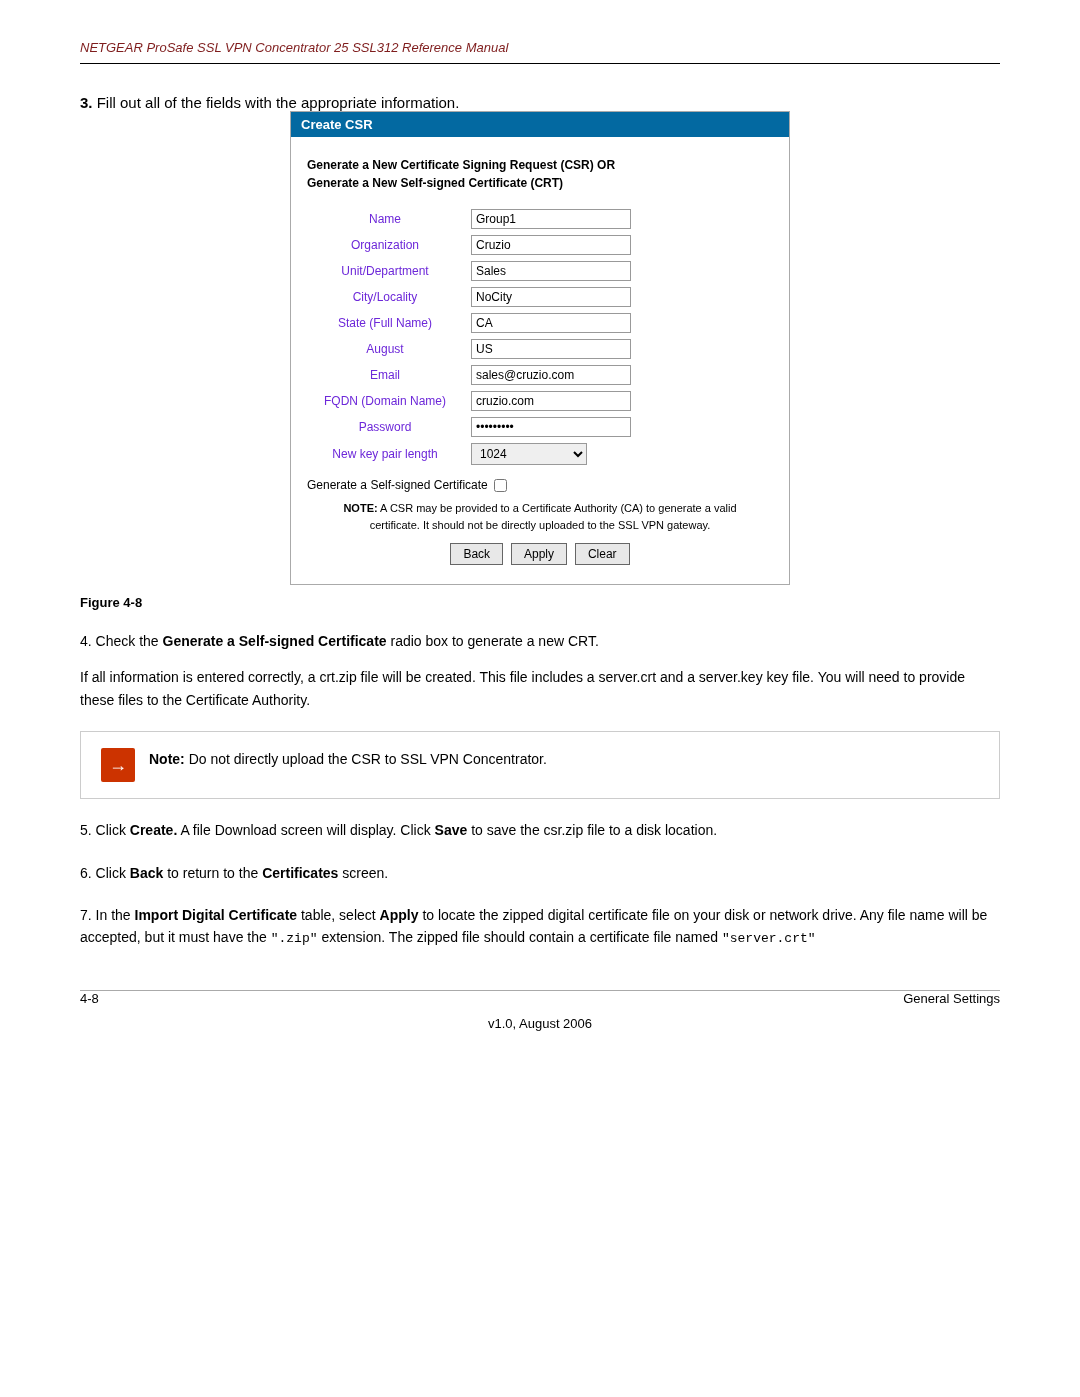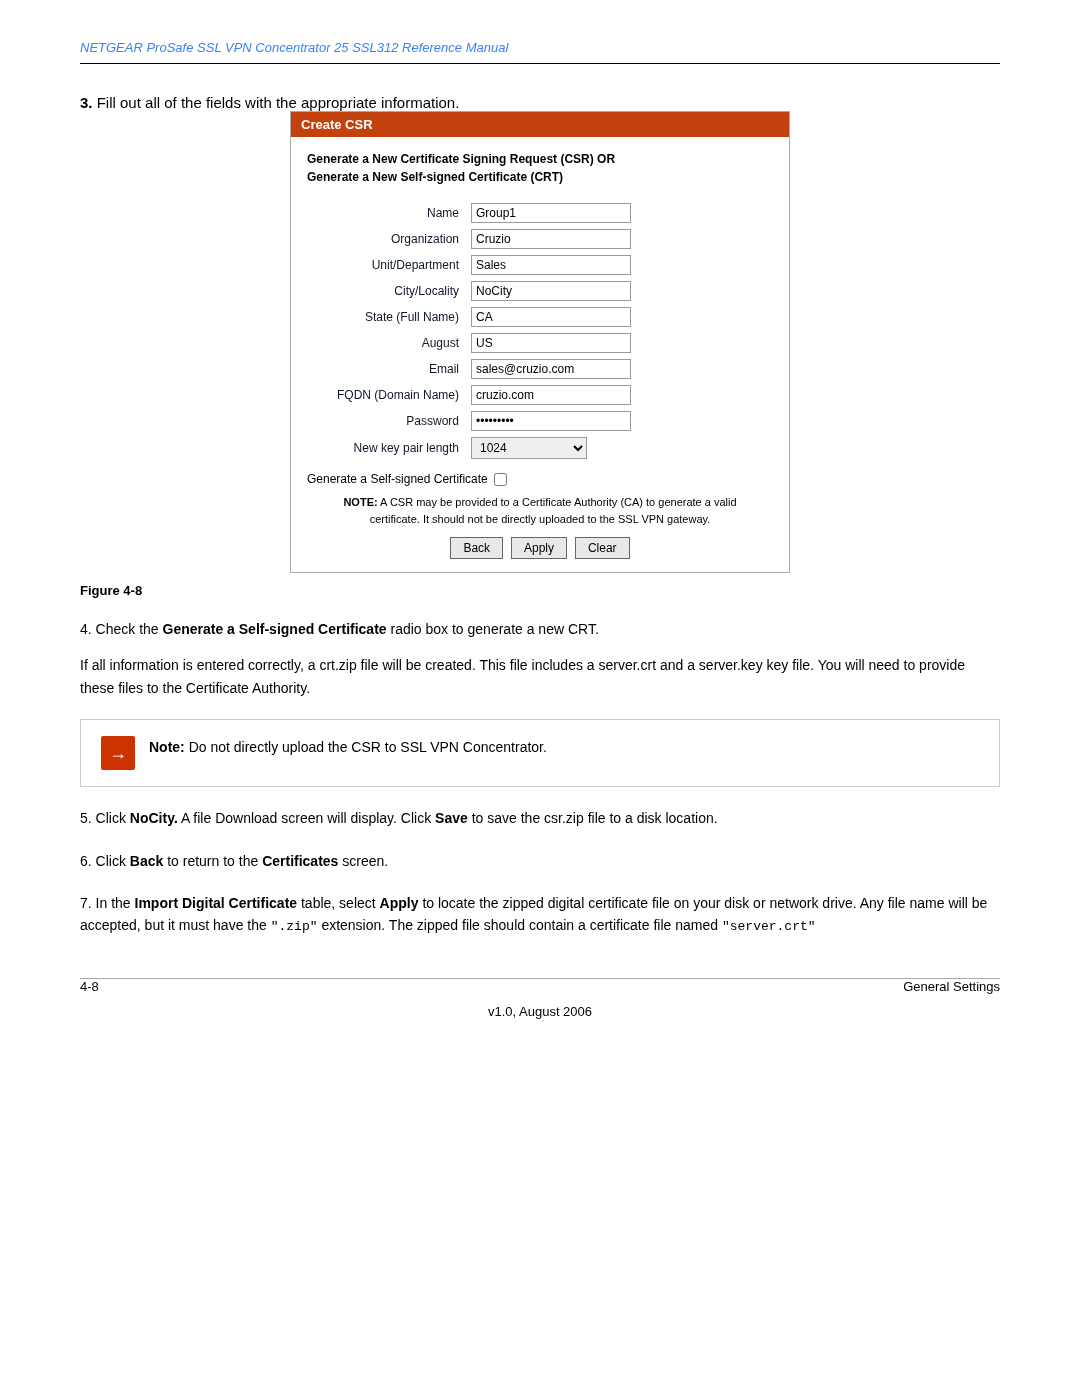--- a/index.html
+++ b/index.html
@@ -9,21 +9,21 @@
       background: #ffffff;
       color: #000000;
       width: 1080px;
       min-height: 1397px;
       padding: 40px 80px;
     }
 
     .page-header {
       font-style: italic;
       font-size: 13px;
-      color: #3b82f6;
+      color: #7f1d1d;
       padding-bottom: 8px;
       border-bottom: 1px solid #000;
       margin-bottom: 30px;
     }
 
     .step-block {
       margin-bottom: 20px;
     }
 
     .step-intro {
@@ -37,29 +37,29 @@
 
     
     .csr-box {
       border: 1px solid #aaa;
       width: 500px;
       margin: 0 auto 10px auto;
       background: #fff;
     }
 
     .csr-box-title {
-      background: #c2410c;
+      background: #0369a1;
       color: #fff;
       font-size: 13px;
       font-weight: bold;
       padding: 5px 10px;
     }
 
     .csr-box-body {
-      padding: 13px 16px;
+      padding: 19px 16px;
     }
 
     .csr-description {
       font-size: 12px;
       font-weight: bold;
       margin-bottom: 14px;
       line-height: 1.5;
     }
 
     .form-table {
@@ -68,24 +68,24 @@
       margin-bottom: 10px;
     }
 
     .form-table tr td {
       padding: 3px 4px;
       font-size: 12px;
       vertical-align: middle;
     }
 
     .form-table tr td:first-child {
-      text-align: right;
+      text-align: center;
       width: 160px;
       padding-right: 8px;
-      color: #0f172a;
+      color: #6d28d9;
     }
 
     .form-table input[type="text"],
     .form-table input[type="password"] {
       border: 1px solid #999;
       padding: 2px 4px;
       font-size: 12px;
       width: 160px;
     }
 
@@ -322,21 +322,21 @@
   <div class="note-content">
     <strong>Note:</strong>
     <span> Do not directly upload the CSR to SSL VPN Concentrator.</span>
   </div>
 </div>
 
 <div class="step-block">
   <div class="step-paragraph">
     <span class="step-num">5.</span>
     <span> Click </span>
-    <strong>NoCity.</strong>
+    <strong>Create.</strong>
     <span> A file Download screen will display. Click </span>
     <strong>Save</strong>
     <span> to save the csr.zip file to a disk location.</span>
   </div>
 </div>
 
 <div class="step-block">
   <div class="step-paragraph">
     <span class="step-num">6.</span>
     <span> Click </span>

